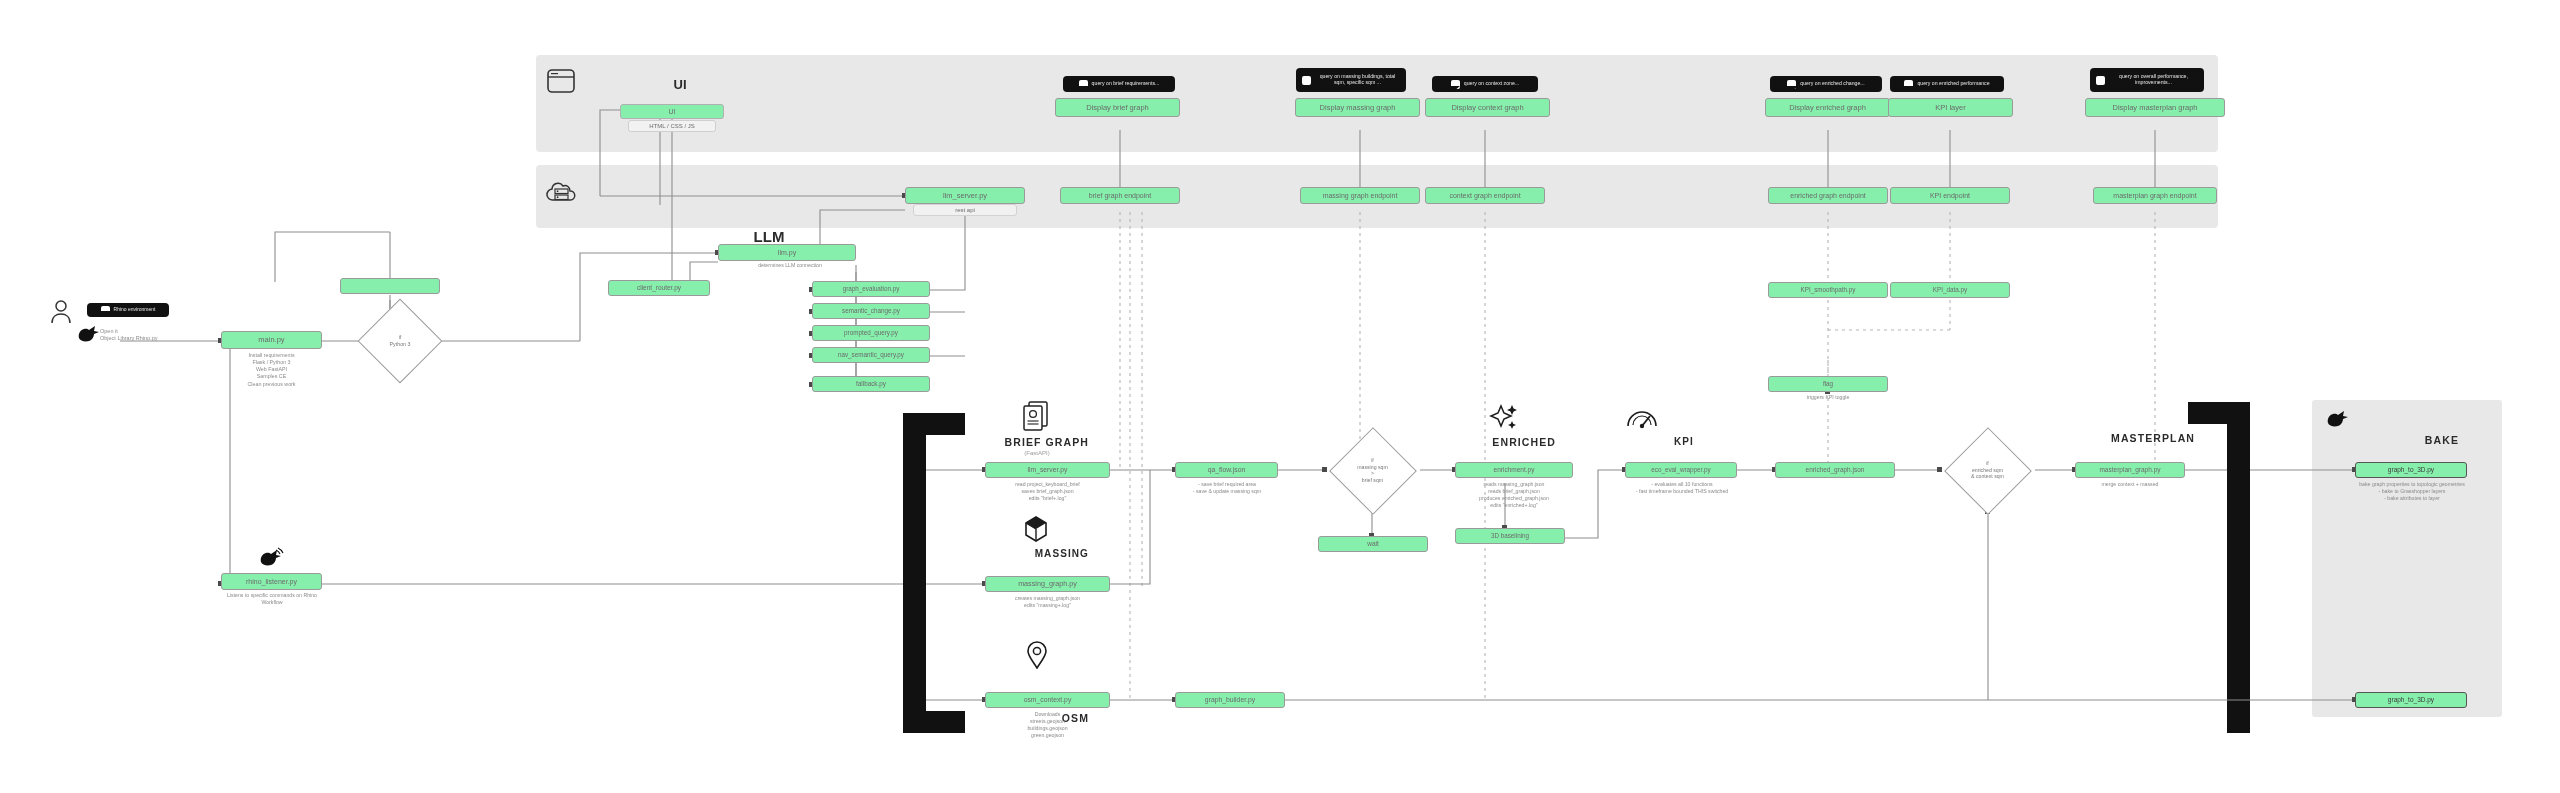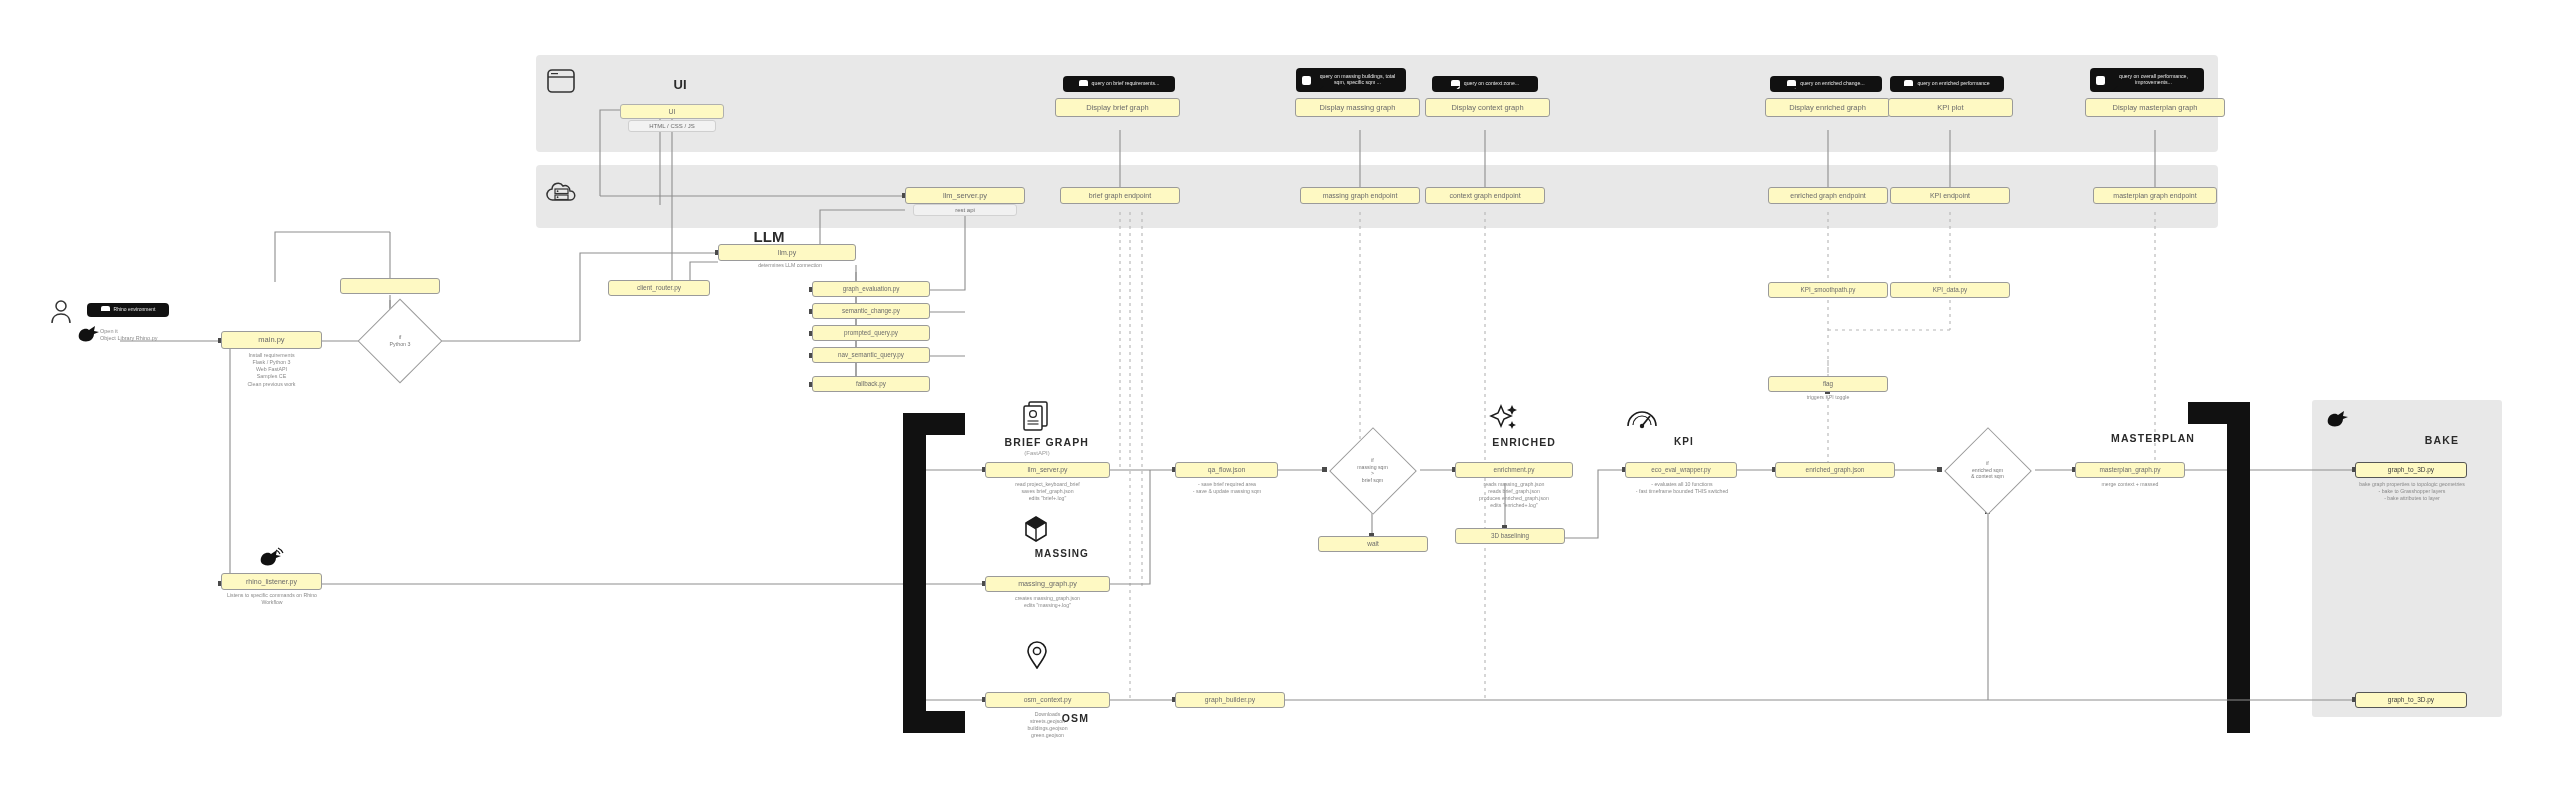--- a/index.html
+++ b/index.html
@@ -5,21 +5,21 @@
   html,body{margin:0;padding:0;background:#ffffff;}
   body{width:2560px;height:793px;overflow:hidden;
        font-family:"Liberation Sans","DejaVu Sans",sans-serif;color:#222;}
   #canvas{position:relative;width:2440px;height:793px;}
   svg.wires{position:absolute;left:0;top:0;width:2560px;height:793px;pointer-events:none;}
 
   
   .lane{position:absolute;background:#e8e8e8;border-radius:4px;}
 
   
-  .node{position:absolute;box-sizing:border-box;background:#fef9c3;
+  .node{position:absolute;box-sizing:border-box;background:#86efac;
         border:1px solid #9a9a9a;border-radius:3px;
         display:flex;align-items:center;justify-content:center;
         text-align:center;color:#6b6b6b;line-height:1.05;}
   .node.thin{border-color:#b0b0b0;}
   .node.strong{border-color:#555;color:#3a3a3a;}
 
   
   .cap{position:absolute;text-align:center;color:#8a8a8a;line-height:1.35;
        white-space:pre-line;}
 
@@ -261,21 +261,21 @@
   </div>
   <div class="bubble" style="left:2090px;top:68px;width:114px;height:24px;font-size:5.2px;">
     <span class="dot"></span>
     <span>query on overall performance, improvements...</span>
   </div>
 
   <div class="node" style="left:1055px;top:98px;width:125px;height:19px;font-size:7.5px;">Display brief graph</div>
   <div class="node" style="left:1295px;top:98px;width:125px;height:19px;font-size:7.5px;">Display massing graph</div>
   <div class="node" style="left:1425px;top:98px;width:125px;height:19px;font-size:7.5px;">Display context graph</div>
   <div class="node" style="left:1765px;top:98px;width:125px;height:19px;font-size:7.5px;">Display enriched graph</div>
-  <div class="node" style="left:1888px;top:98px;width:125px;height:19px;font-size:7.5px;">KPI plot</div>
+  <div class="node" style="left:1888px;top:98px;width:125px;height:19px;font-size:7.5px;">KPI layer</div>
   <div class="node" style="left:2085px;top:98px;width:140px;height:19px;font-size:7.5px;">Display masterplan graph</div>
 
   <div class="node" style="left:905px;top:187px;width:120px;height:17px;font-size:7.5px;">llm_server.py</div>
   <div class="node" style="left:913px;top:204px;width:104px;height:12px;font-size:6px;border-color:#d2d2d2;background:#f1f1f1;">rest api</div>
 
   <div class="node" style="left:1060px;top:187px;width:120px;height:17px;font-size:7px;">brief graph endpoint</div>
   <div class="node" style="left:1300px;top:187px;width:120px;height:17px;font-size:7px;">massing graph endpoint</div>
   <div class="node" style="left:1425px;top:187px;width:120px;height:17px;font-size:7px;">context graph endpoint</div>
   <div class="node" style="left:1768px;top:187px;width:120px;height:17px;font-size:7px;">enriched graph endpoint</div>
   <div class="node" style="left:1890px;top:187px;width:120px;height:17px;font-size:7px;">KPI endpoint</div>

